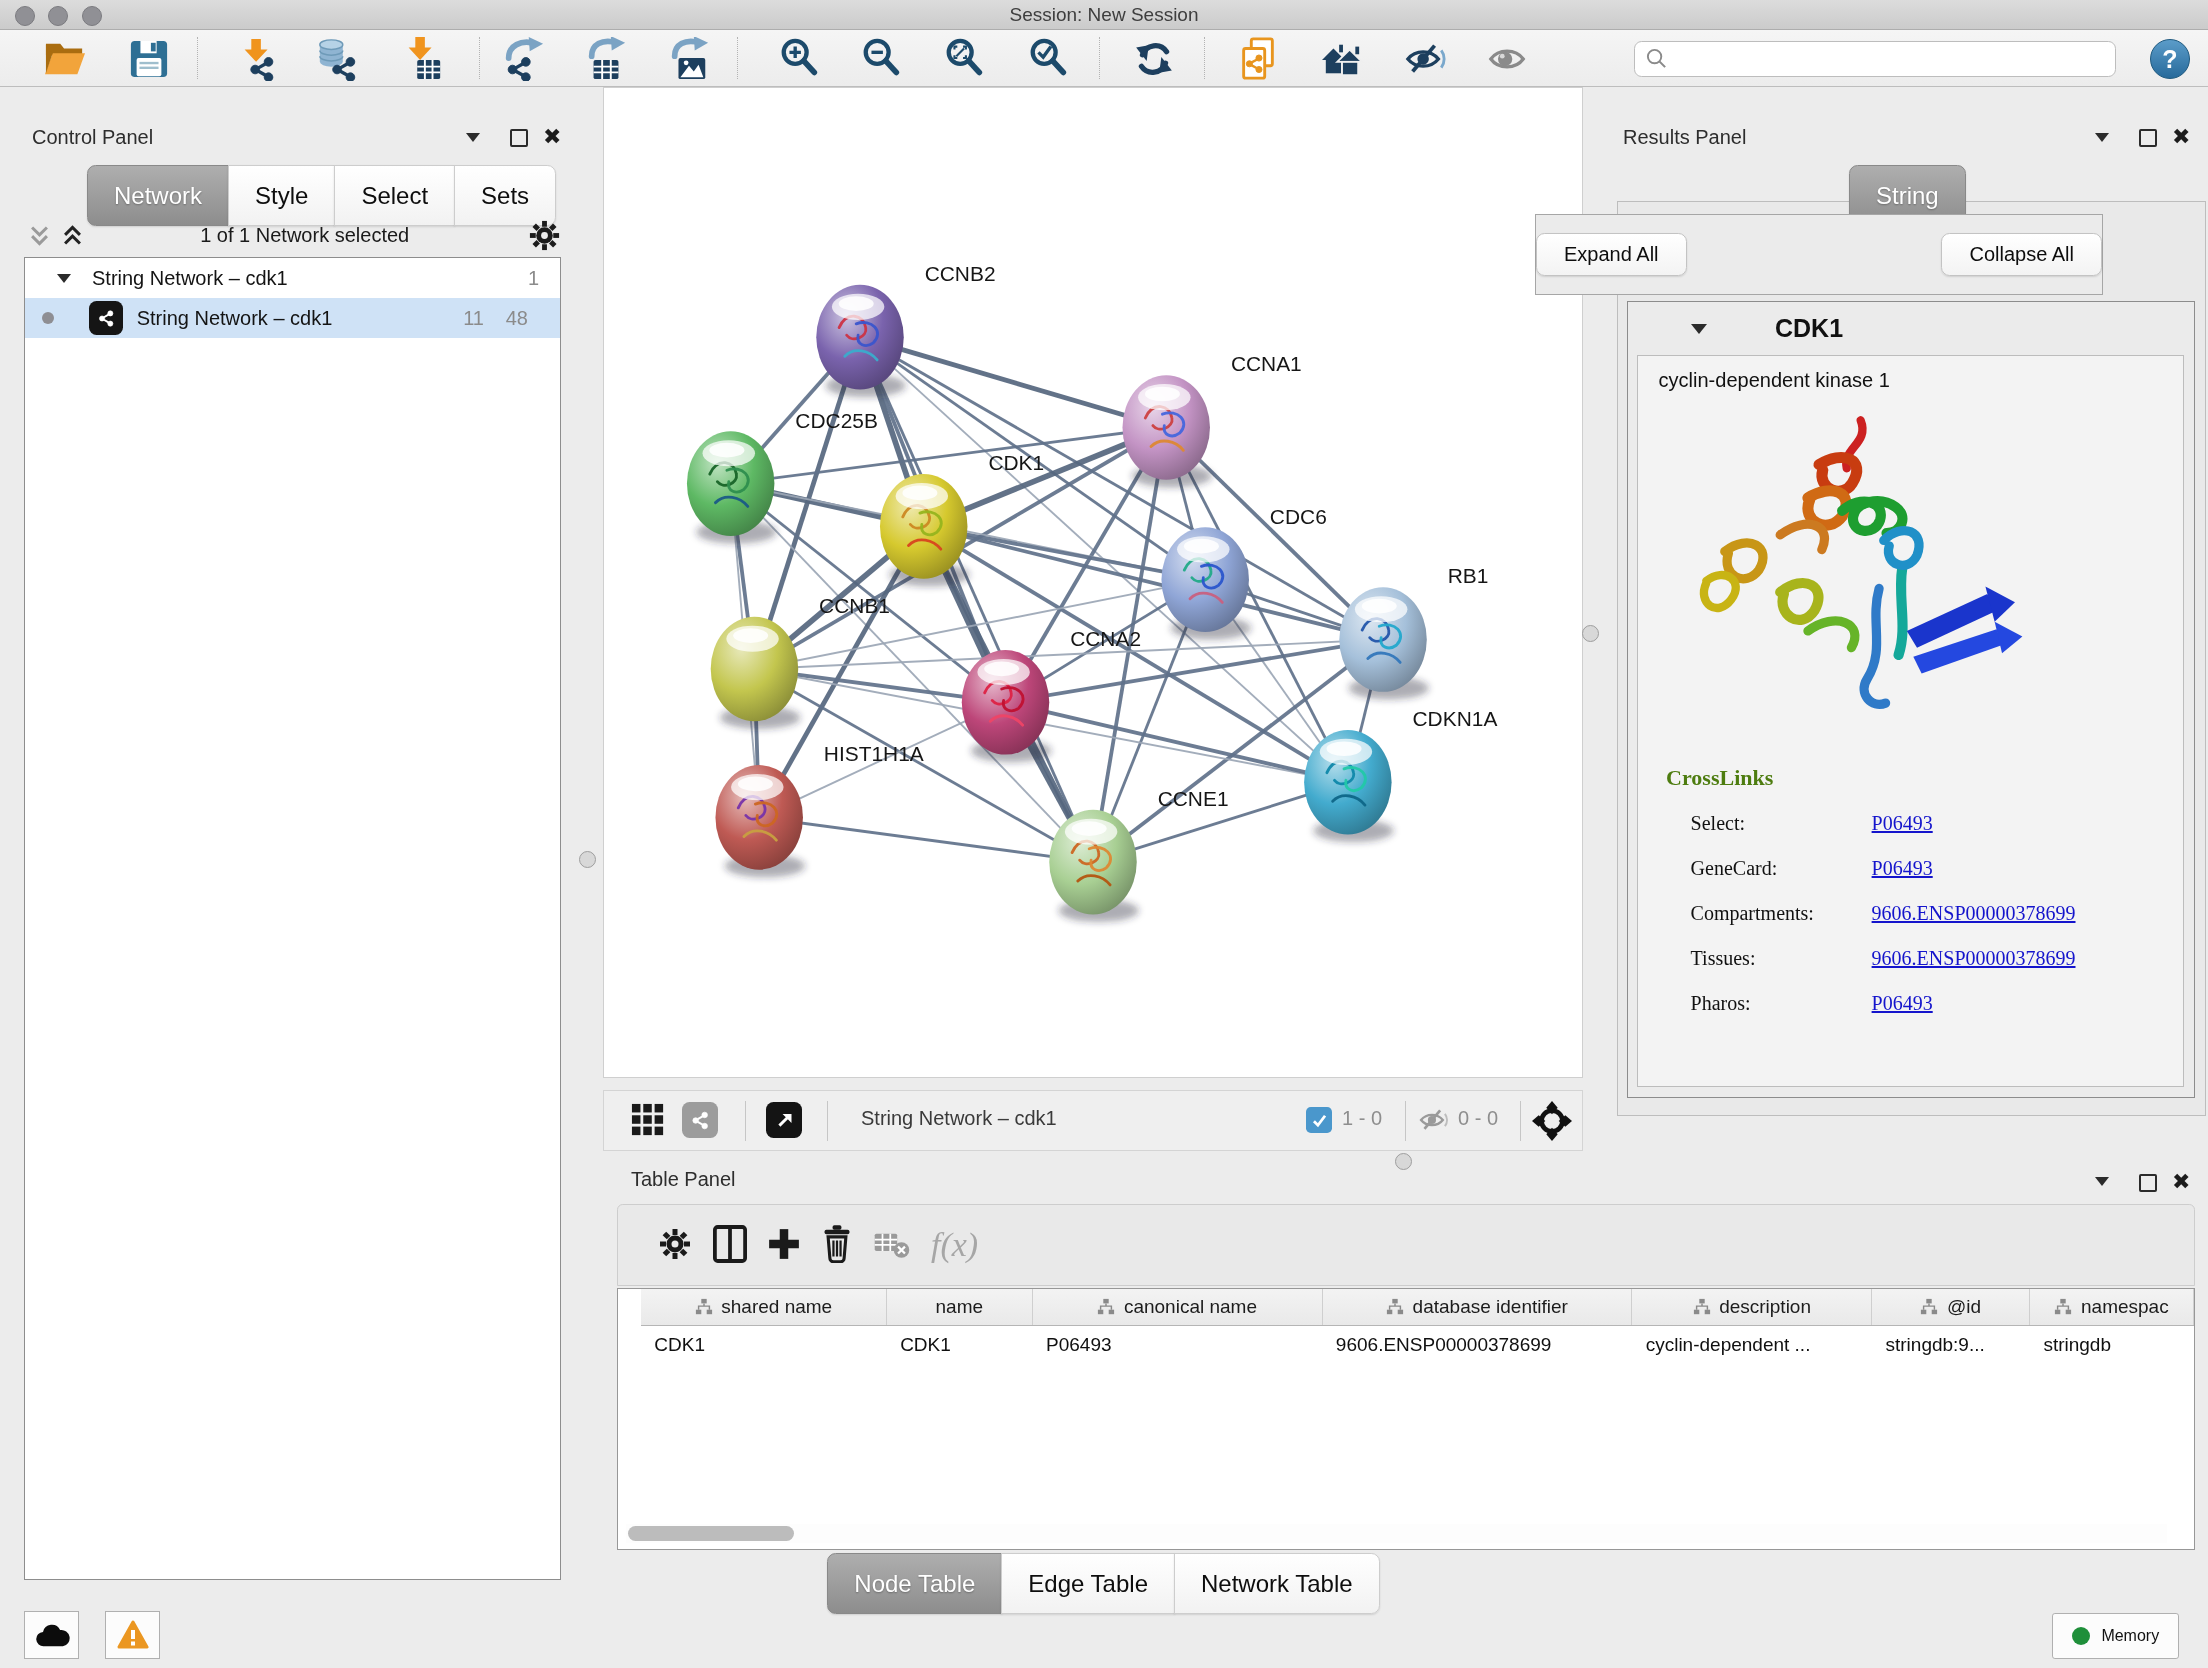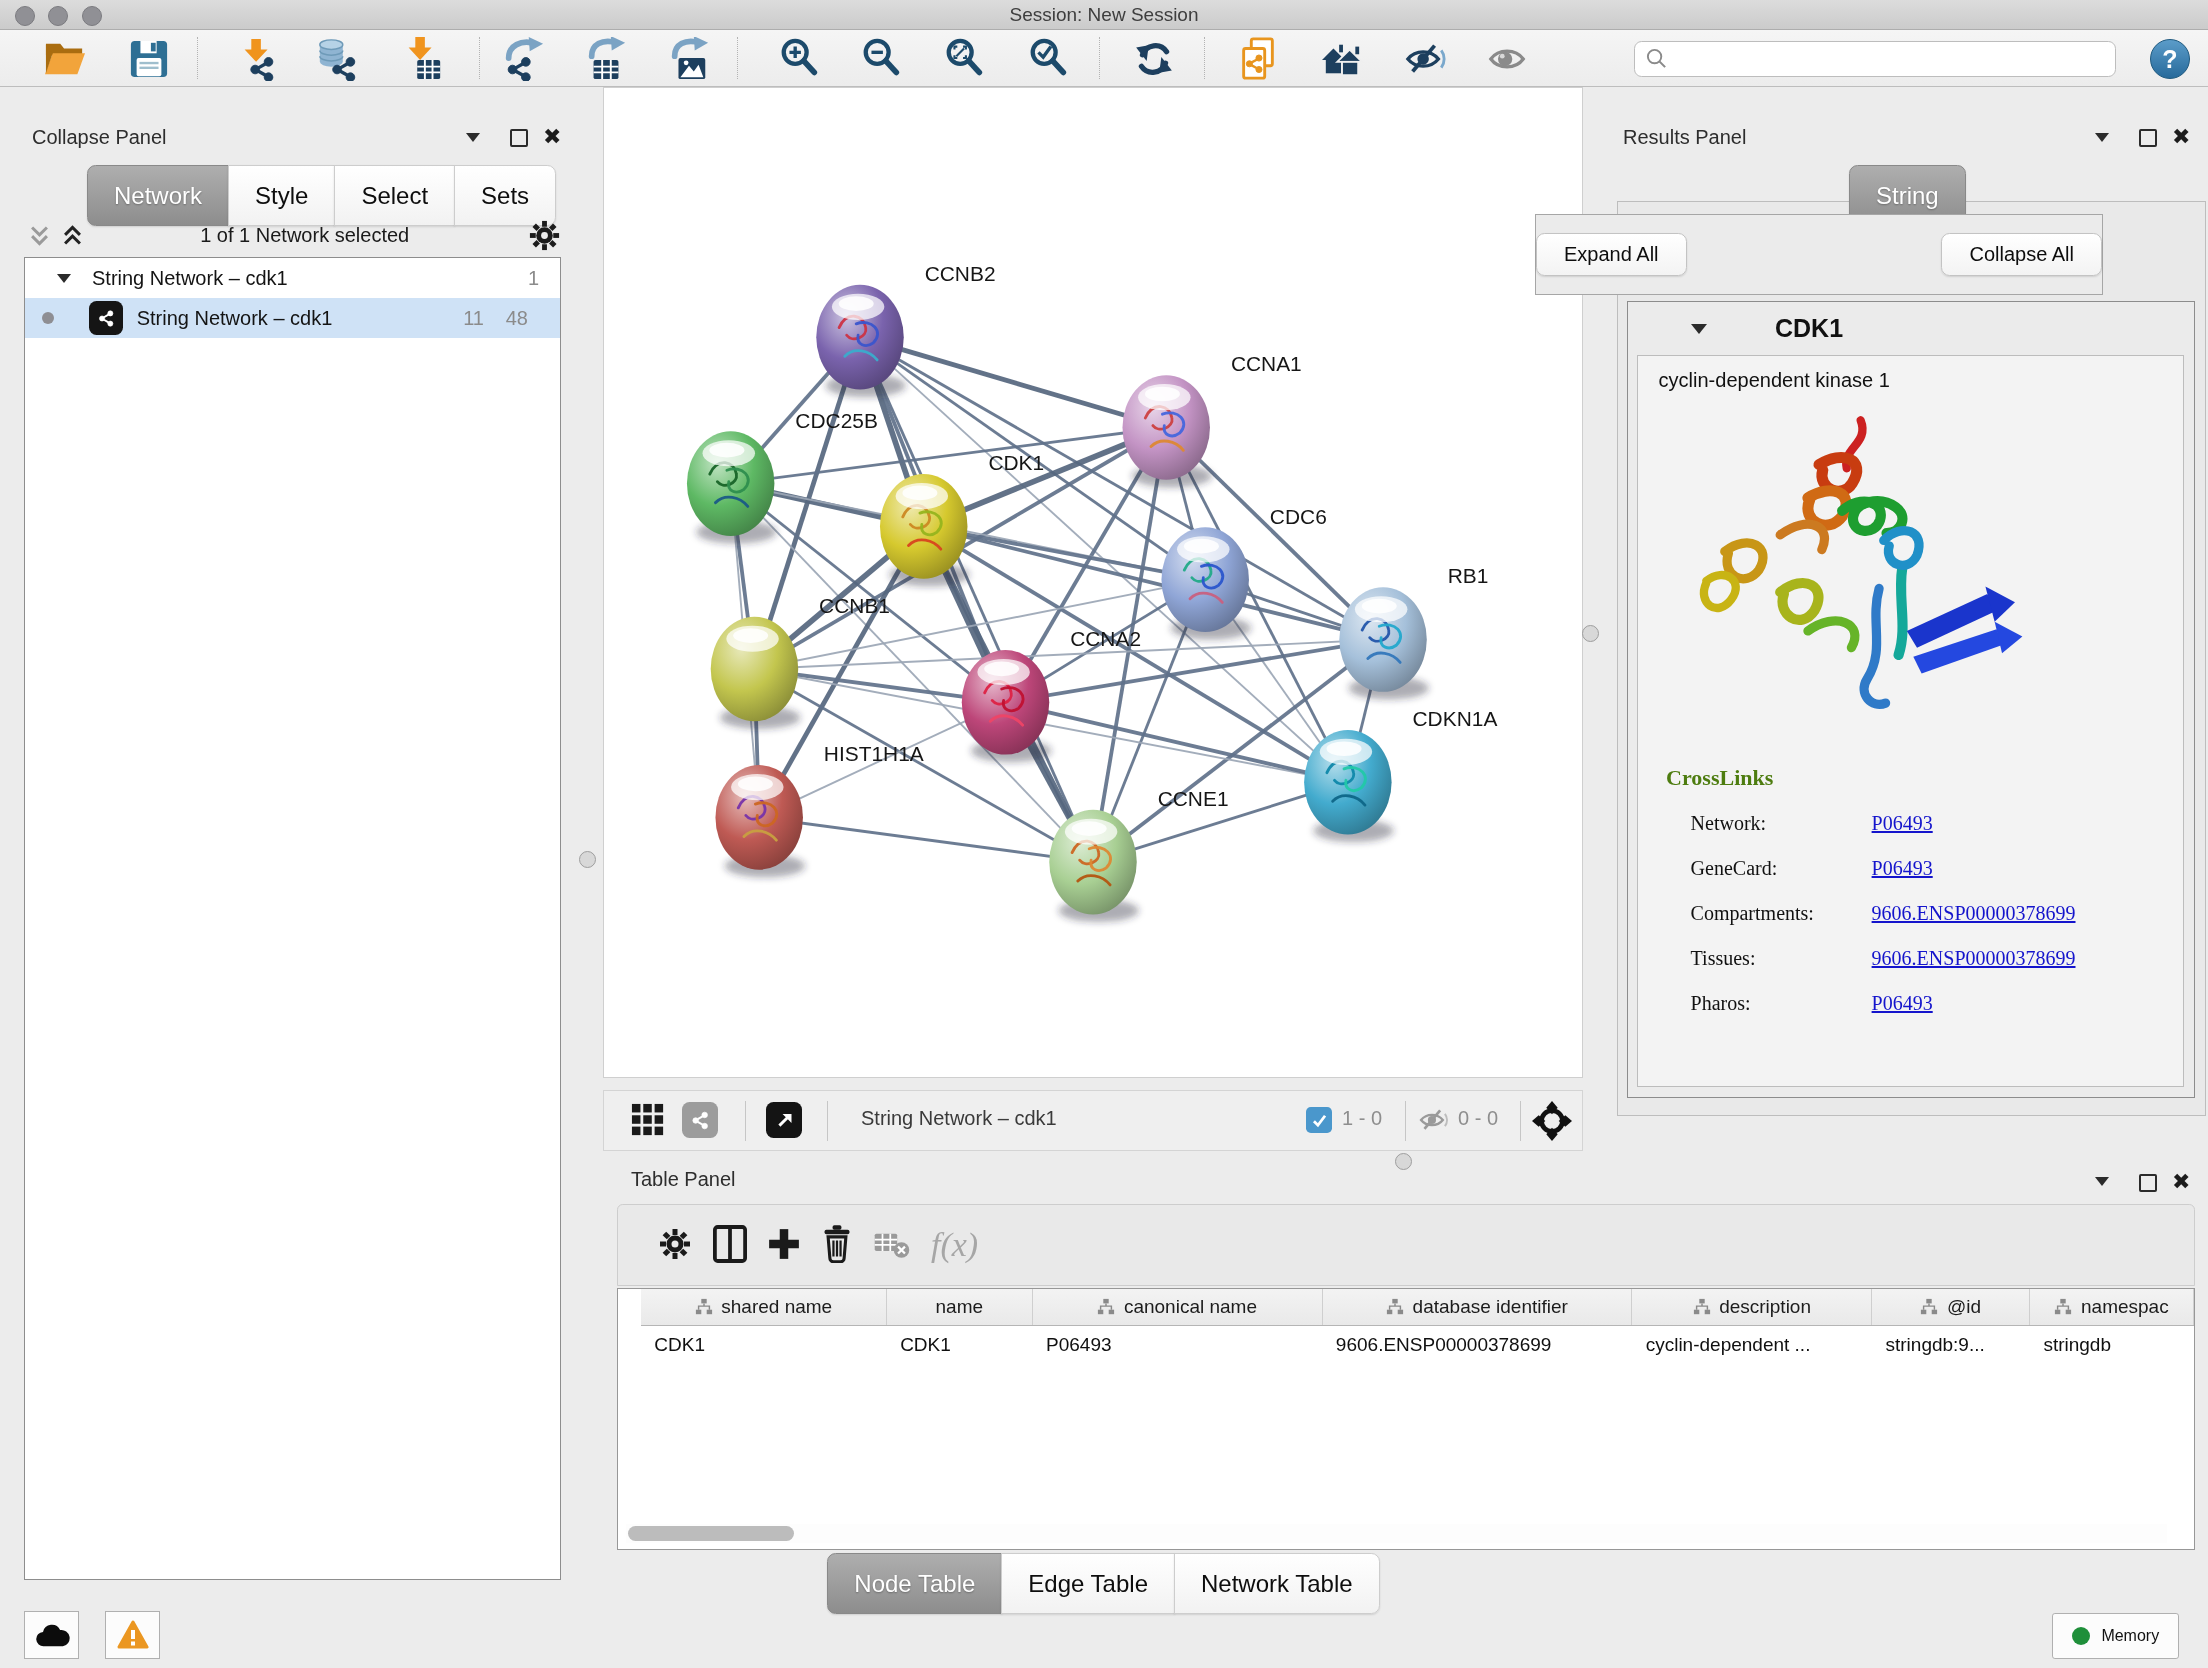--- a/index.html
+++ b/index.html
@@ -277,21 +277,21 @@
   <span class="searchbox">
     <svg width="23" height="23" viewBox="0 0 24 24">
         <circle cx="10" cy="10" r="7" fill="none" stroke="#8a8a8a" stroke-width="2"></circle>
         <line x1="15" y1="15" x2="21" y2="21" stroke="#8a8a8a" stroke-width="2.2"></line>
       </svg>
     <input type="text" placeholder="" style="">
   </span>
   <span class="helpbtn">?</span>
 </div>
 
-<div class="abs paneltitle" style="left:32px;top:126px">Collapse Panel</div>
+<div class="abs paneltitle" style="left:32px;top:126px">Control Panel</div>
 <div class="abs" style="left:466px;top:133px">
     <div class="tri-down sm"></div>
   </div>
 <div class="abs floatbox" style="left:510px;top:129px"></div>
 <div class="abs closex" style="left:543px;top:127px">✖</div>
 
 <div class="abs tabrow" style="left:88px;top:165px">
     <div class="tabbtn active first">Network</div>
     <div class="tabbtn">Style</div>
     <div class="tabbtn">Select</div>
@@ -677,21 +677,21 @@
         <path d="M225,192 C215,228 232,258 212,290 C202,306 217,322 232,316" stroke="#2f7ac8" stroke-width="10"></path>
       </g>
       <polygon points="255,238 342,198 352,216 266,256" fill="#1a35cc"></polygon>
       <polygon points="340,190 372,207 350,228" fill="#1a35cc"></polygon>
       <polygon points="262,266 352,236 359,253 271,284" fill="#2448e0"></polygon>
       <polygon points="350,228 380,244 358,262" fill="#2448e0"></polygon>
     </svg>
     <div class="clhead serif">CrossLinks</div>
     <div class="cllist serif">
         <div class="clrow">
-          <span class="cllabel">Network:</span>
+          <span class="cllabel">Select:</span>
           <a class="cllink">P06493</a>
         </div>
         <div class="clrow">
           <span class="cllabel">GeneCard:</span>
           <a class="cllink">P06493</a>
         </div>
         <div class="clrow">
           <span class="cllabel">Compartments:</span>
           <a class="cllink">9606.ENSP00000378699</a>
         </div>

